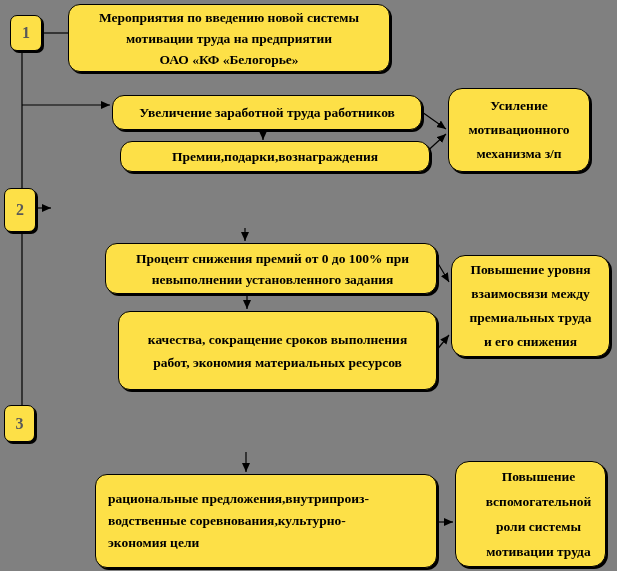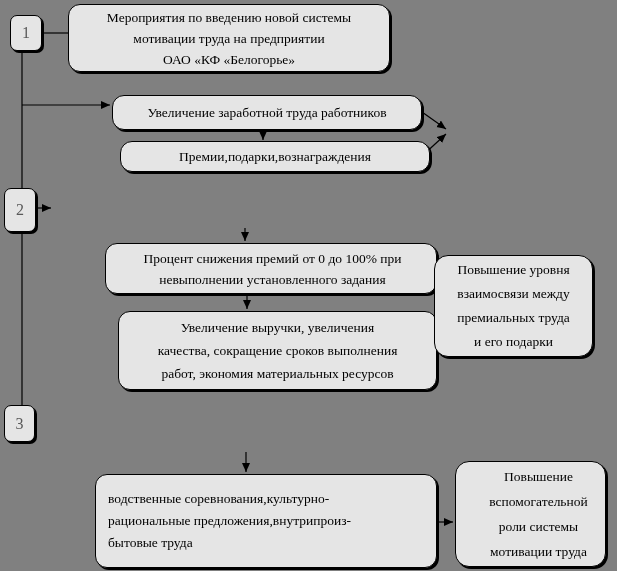--- a/index.html
+++ b/index.html
@@ -8,51 +8,52 @@
     width:617px;height:571px;
     background:#808080;
     font-family:"Liberation Serif","DejaVu Serif",serif;
     color:#000;
     overflow:hidden;
   }
   #connectors{position:absolute;left:0;top:0;z-index:1;pointer-events:none;}
   .box{
     position:absolute;
     z-index:2;
-    background:#e5e5e5;
+    background:#fde047;
     border:1px solid #000000;
     border-radius:12px;
     box-shadow:2px 2px 0 #000000;
     box-sizing:border-box;
     display:flex;
     flex-direction:column;
     align-items:center;
     justify-content:center;
     text-align:center;
     font-size:13.5px;
     line-height:20px;
     padding:2px 8px;
+    font-weight:bold;
   }
   .numbox{
     border-radius:7px;
     font-size:16px;
     color:#595959;
     line-height:1;
   }
   #num1{left:10px;top:15px;width:32px;height:36px;}
   #num2{left:4px;top:188px;width:32px;height:44px;}
   #num3{left:4px;top:405px;width:31px;height:37px;}
   #title{left:68px;top:4px;width:322px;height:68px;line-height:21px;}
   #salary{left:112px;top:95px;width:310px;height:35px;}
   #bonus{left:112px;top:141px;width:310px;height:31px;margin-left:8px;}
   #right1{left:448px;top:88px;width:142px;height:84px;line-height:24px;border-radius:14px;}
   #premium{left:53px;top:192px;width:312px;height:36px;}
   #percent{left:105px;top:243px;width:332px;height:51px;line-height:21px;padding-left:11px;}
   #revenue{left:118px;top:311px;width:319px;height:79px;line-height:23px;}
-  #right2{left:434px;top:255px;width:159px;height:102px;line-height:24px;border-radius:14px;}
+  #right2{left:451px;top:255px;width:159px;height:102px;line-height:24px;border-radius:14px;}
   #structure{left:68px;top:404px;width:317px;height:48px;line-height:21px;}
   #onetime{left:95px;top:474px;width:342px;height:94px;line-height:22px;
            align-items:flex-start;text-align:left;padding:6px 26px 6px 12px;justify-content:center;}
   #right3{left:455px;top:461px;width:151px;height:106px;line-height:25px;border-radius:14px;padding-left:24px;}
 </style>
 </head>
 <body>
 
 <div id="canvas">
 
@@ -85,49 +86,53 @@
   <div class="box" id="title">
     <div>Мероприятия по введению новой системы</div>
     <div>мотивации труда на предприятии</div>
     <div>ОАО «КФ «Белогорье»</div>
   </div>
 
   <div class="box" id="salary">Увеличение  заработной труда работников</div>
 
   <div class="box" id="bonus">Премии,подарки,вознаграждения</div>
 
+  <div class="box" id="right1">
+    <div>Усиление</div>
+    <div>мотивационного</div>
+    <div>механизма з/п</div>
+  </div>
 
   <div class="box numbox" id="num2">2</div>
 
 
   <div class="box" id="percent">
     <div>Процент снижения премий от 0 до 100% при</div>
     <div>невыполнении установленного задания</div>
   </div>
 
   <div class="box" id="revenue">
-    <div>Увеличение выручки, увеличения</div>
     <div>качества, сокращение сроков выполнения</div>
     <div>работ, экономия материальных ресурсов</div>
   </div>
 
   <div class="box" id="right2">
     <div>Повышение уровня</div>
     <div>взаимосвязи между</div>
     <div>премиальных труда</div>
-    <div>и его подарки</div>
+    <div>и его снижения</div>
   </div>
 
   <div class="box numbox" id="num3">3</div>
 
 
   <div class="box" id="onetime">
+    <div>рациональные предложения,внутрипроиз-</div>
     <div>водственные соревнования,культурно-</div>
-    <div>рациональные предложения,внутрипроиз-</div>
-    <div>бытовые труда</div>
+    <div>экономия цели</div>
   </div>
 
   <div class="box" id="right3">
     <div>Повышение</div>
     <div>вспомогательной</div>
     <div>роли системы</div>
     <div>мотивации труда</div>
   </div>
 
 </div>

